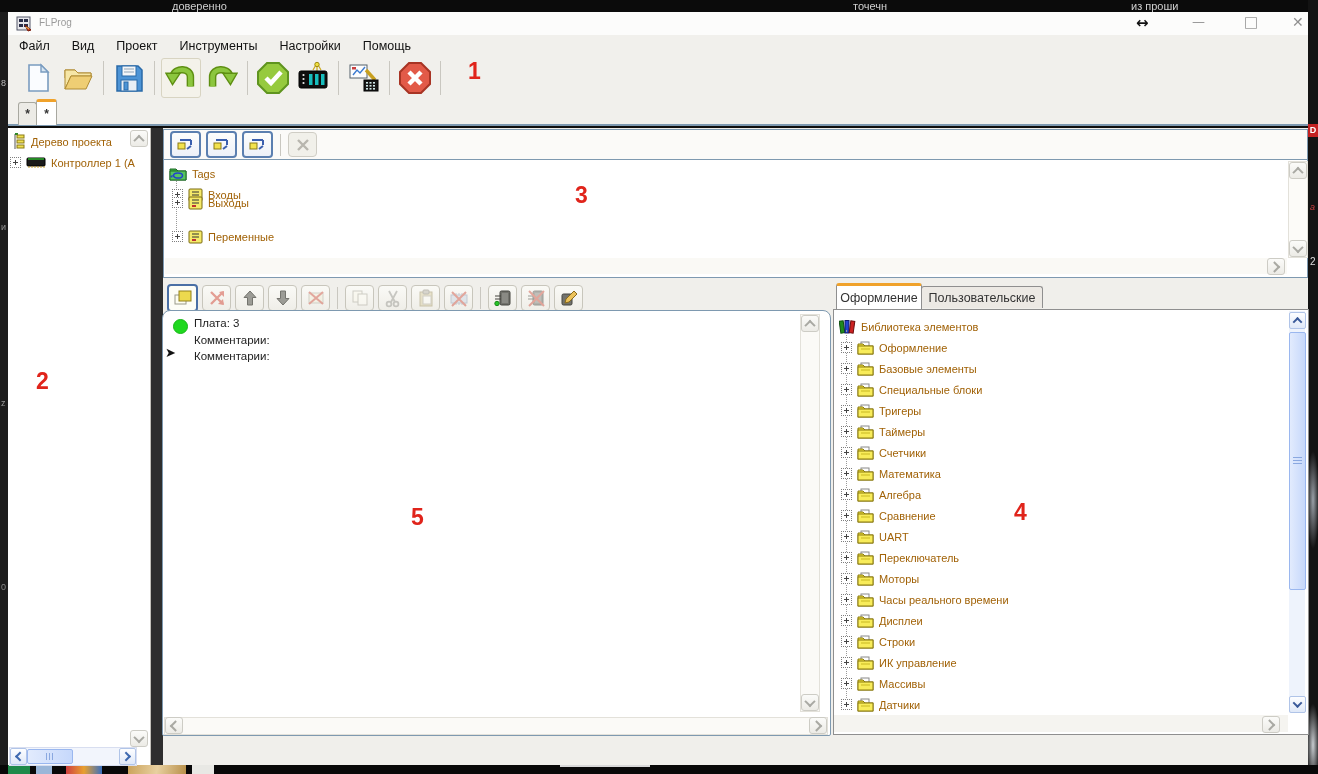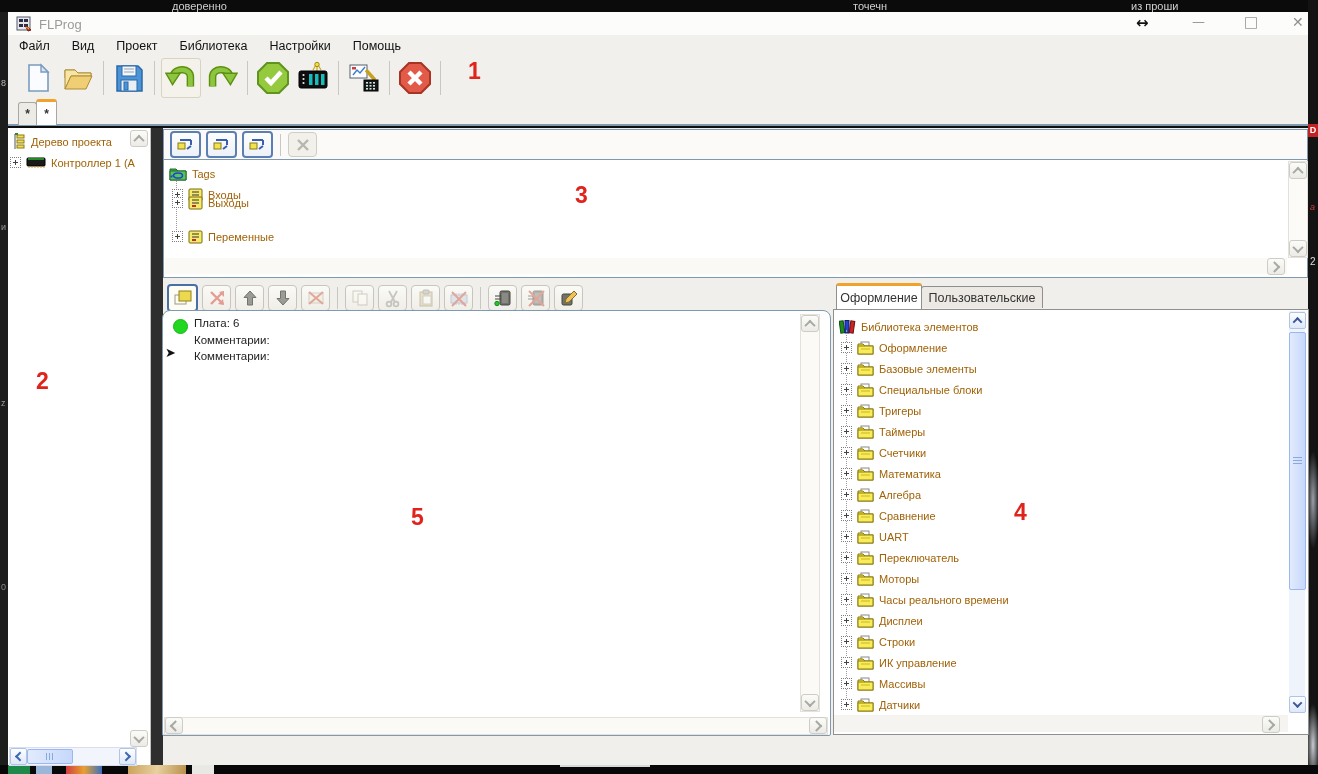--- a/index.html
+++ b/index.html
@@ -95,32 +95,32 @@
       <svg width="17" height="17" viewBox="0 0 17 17">
         <rect x="1" y="2" width="13" height="13" fill="#e8e8ec" stroke="#55586a"></rect>
         <rect x="3" y="4" width="4" height="3" fill="#2a2e48"></rect>
           <rect x="8" y="4" width="4" height="3" fill="#2a2e48"></rect>
         <rect x="3" y="9" width="4" height="3" fill="#2a2e48"></rect>
           <rect x="8" y="9" width="4" height="3" fill="#2a2e48"></rect>
         <path d="M9 10l6 5-3 1z" fill="#d23a1e" stroke="#7a1a0a"></path>
         <path d="M10 12l3 2" stroke="#f0c040"></path>
       </svg>
     </span>
-    <span class="abs txt" style="left:31px;top:5px;font-size:13px;color:#9b9b9b;">FLProg</span>
+    <span class="abs txt" style="left:31px;top:5px;font-size:10px;color:#9b9b9b;">FLProg</span>
     <span class="abs glyph" style="left:1128px;top:2px;font-size:15px;font-weight:bold;color:#111;">↔</span>
     <span class="abs glyph" style="left:1184px;top:2px;font-size:13px;color:#8f8f8f;">—</span>
     <span class="abs glyph" style="left:1236px;top:1px;font-size:15px;color:#9a9a9a;">□</span>
     <span class="abs glyph" style="left:1284px;top:2px;font-size:14px;color:#8f8f8f;">✕</span>
   </div>
 
   <div class="abs menubar">
     <span class="menu-item txt">Файл</span>
     <span class="menu-item txt">Вид</span>
     <span class="menu-item txt">Проект</span>
-    <span class="menu-item txt">Библиотека</span>
+    <span class="menu-item txt">Инструменты</span>
     <span class="menu-item txt">Настройки</span>
     <span class="menu-item txt">Помощь</span>
   </div>
 
   <div class="abs toolbar">
     <div style="width:10px"></div>
     <div class="tbtn">
       <svg width="32" height="32" viewBox="0 0 32 32">
         <path d="M7 3h12l7 7v19H7z" fill="#fafcff" stroke="#7a9cc0" stroke-width="1.6"></path>
         <path d="M19 3v7h7z" fill="#d8e6f2" stroke="#7a9cc0" stroke-width="1.4"></path>
@@ -434,21 +434,21 @@
     <div class="mbtn">
       <svg width="20" height="20" viewBox="0 0 20 20">
         <rect x="3" y="6" width="10" height="11" rx="1.5" fill="#72726c" stroke="#44443f"></rect>
         <path d="M15 3l3 3-8 8-4 1 1-4z" fill="#ecc25a" stroke="#8a6a1a"></path>
       </svg>
     </div>
   </div>
 
   <div class="abs" style="left:162px;top:310px;width:667px;height:424px;background:#fff;border:1px solid #7e99b0;border-radius:8px 8px 2px 2px;">
     <div style="position:absolute;left:10px;top:8px;width:13px;height:13px;border-radius:50%;background:#1fd81f;border:1px solid #18b818;"></div>
-    <span class="txt" style="position:absolute;left:31px;top:6px;font-size:11.5px;color:#222;">Плата: 6</span>
+    <span class="txt" style="position:absolute;left:31px;top:6px;font-size:11.5px;color:#222;">Плата: 3</span>
     <span class="txt" style="position:absolute;left:31px;top:23px;font-size:11.5px;color:#222;">Комментарии:</span>
     <span class="glyph" style="position:absolute;left:2px;top:34px;font-size:13px;color:#111;">➤</span>
     <span class="txt" style="position:absolute;left:31px;top:39px;font-size:11.5px;color:#222;">Комментарии:</span>
   </div>
   <div class="abs track" style="left:800px;top:314px;width:18px;height:396px;background:#fbfaf7;">
     <div class="gbtn" style="position:absolute;left:0;top:0;">
         <span class="ch up"></span>
       </div>
     <div class="gbtn" style="position:absolute;left:0;bottom:0;">
         <span class="ch down"></span>

